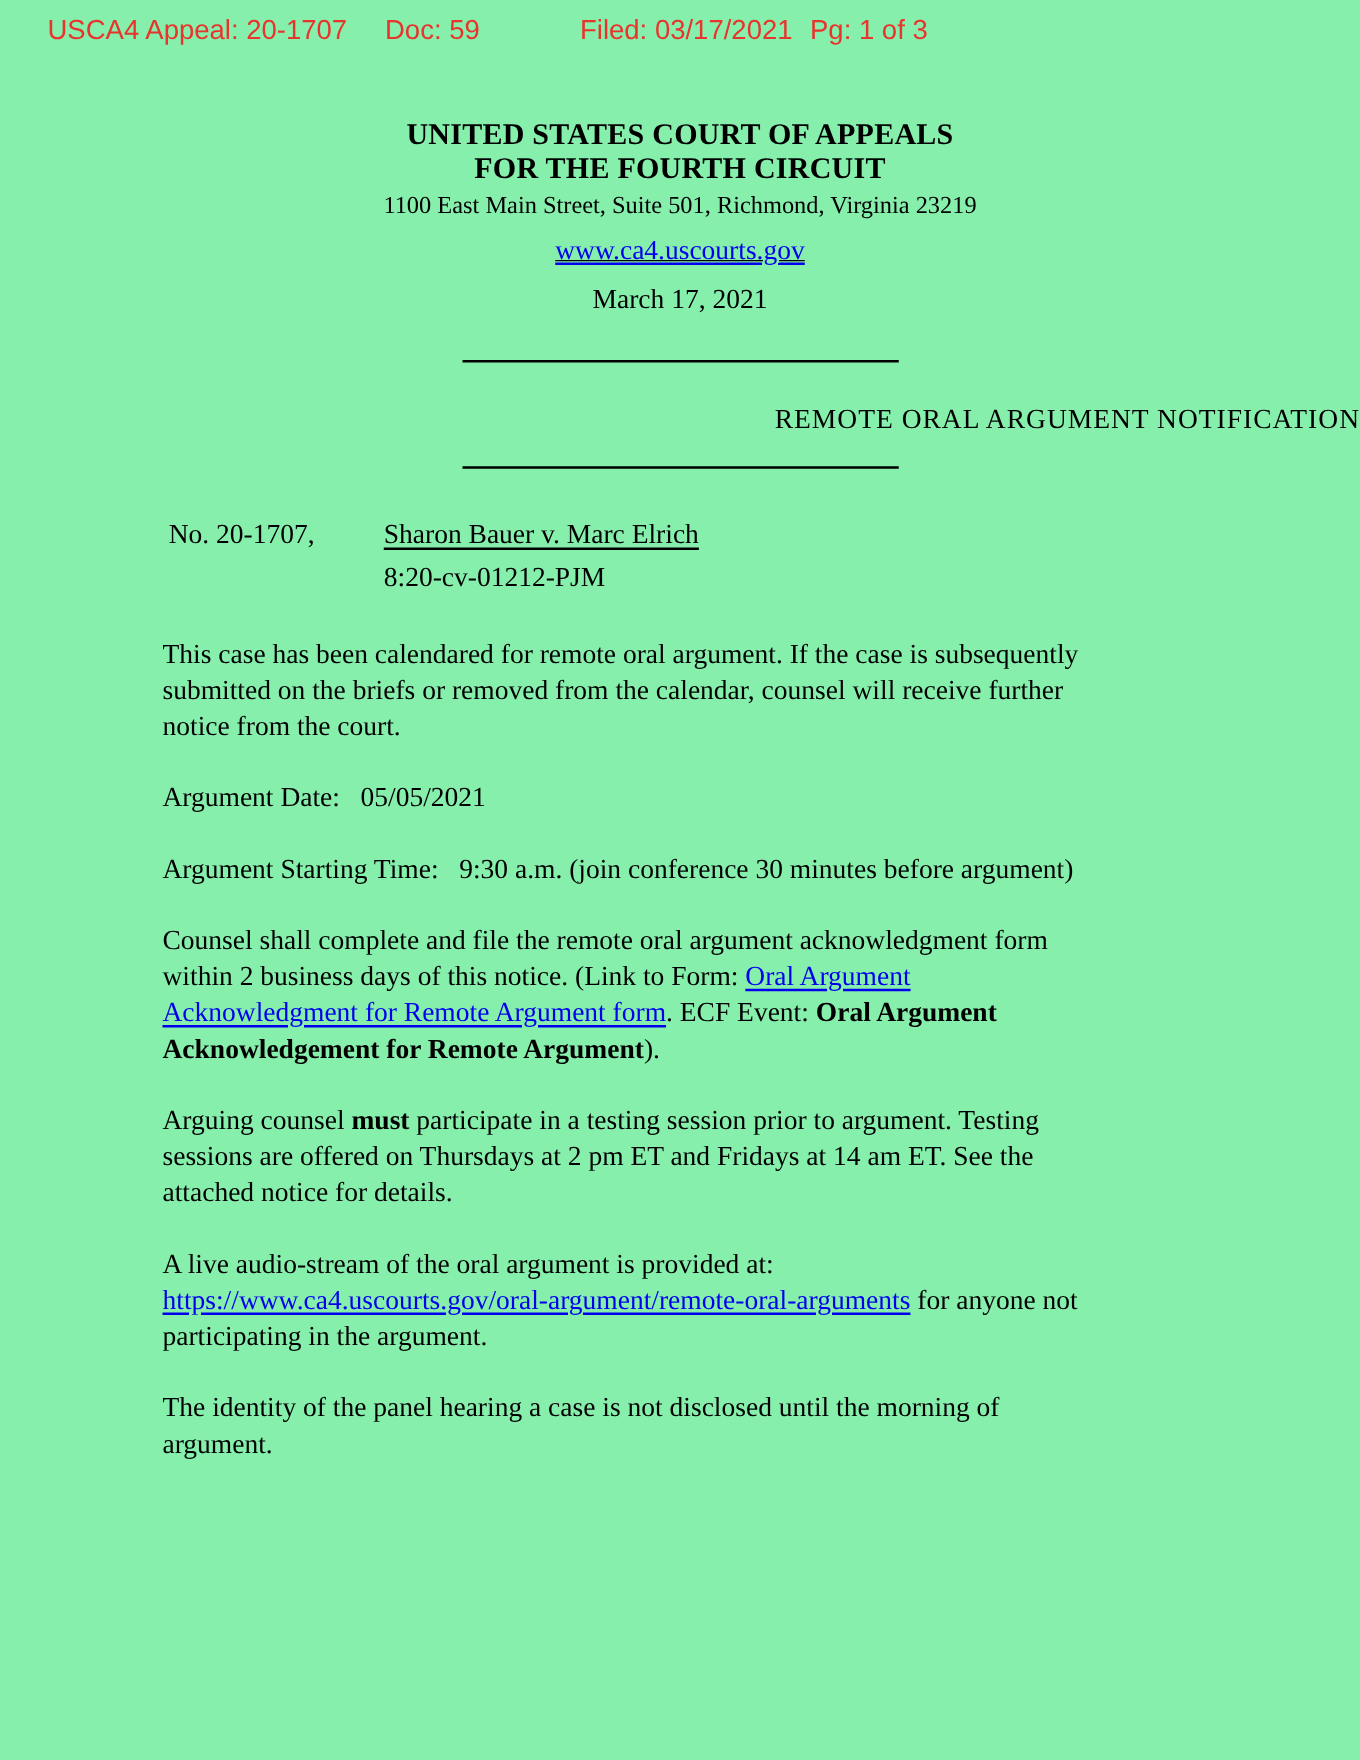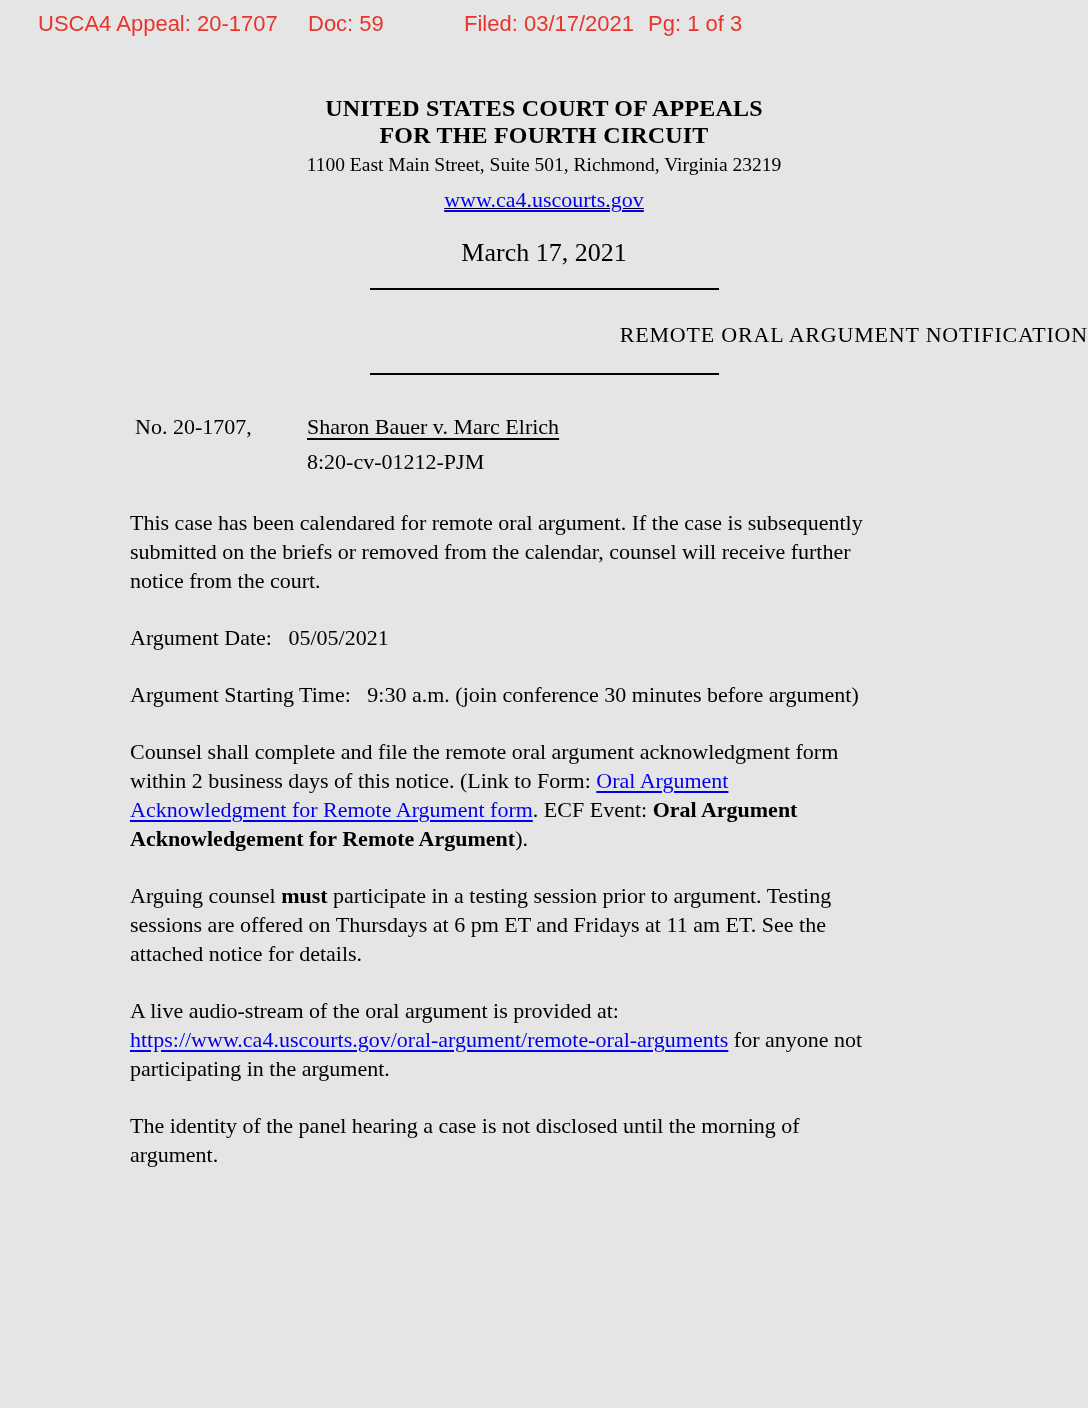--- a/index.html
+++ b/index.html
@@ -5,21 +5,21 @@
   :root{
     --stamp-red:#e8342c;
     --link-blue:#0000ee;
     --ink:#000000;
   }
   html,body{margin:0;padding:0;background:#ffffff;}
   .page{
     position:relative;
     width:1088px;
     height:1408px;
-    background:#e5e5e5;
+    background:#86efac;
     color:var(--ink);
     font-family:"Liberation Serif", serif;
     overflow:hidden;
   }
   
   .stamp{
     position:absolute;
     top:11px;left:0;width:100%;height:30px;
     font-family:"Liberation Sans", sans-serif;
     font-size:22px;
@@ -51,23 +51,23 @@
   .website-wrap{margin-top:11px;text-decoration:underline;}
   a.lnk{
     color:var(--link-blue);
     text-decoration:underline;
     text-underline-offset:3px;
     cursor:pointer;
   }
   .website{font-size:22px;}
   .date{
     position:absolute;
-    top:238px;left:0;width:100%;
+    top:226px;left:0;width:100%;
     text-align:center;
-    font-size:26px;
+    font-size:22px;
   }
   .rule{
     position:absolute;
     left:370px;width:349px;height:0;
     border-top:2px solid #000;
   }
   .rule-1{top:288px;}
   .rule-2{top:373px;}
   .notice-title{
     position:absolute;
@@ -145,21 +145,21 @@
       <p><span>This case has been calendared for remote oral argument. If the case is subsequently
 submitted on the briefs or removed from the calendar, counsel will receive further
 notice from the court.</span></p>
       <p><span>Argument Date:   05/05/2021</span></p>
       <p><span>Argument Starting Time:   9:30 a.m. (join conference 30 minutes before argument)</span></p>
       <p><span>Counsel shall complete and file the remote oral argument acknowledgment form
 within 2 business days of this notice. (Link to Form: </span><a href="#" class="lnk">Oral Argument
 Acknowledgment for Remote Argument form</a><span>. ECF Event: </span><span class="b">Oral Argument
 Acknowledgement for Remote Argument</span><span>).</span></p>
       <p><span>Arguing counsel </span><span class="b">must</span><span> participate in a testing session prior to argument. Testing
-sessions are offered on Thursdays at 6 pm ET and Fridays at 11 am ET. See the
+sessions are offered on Thursdays at 2 pm ET and Fridays at 14 am ET. See the
 attached notice for details.</span></p>
       <p><span>A live audio-stream of the oral argument is provided at:
 </span><a href="#" class="lnk">https://www.ca4.uscourts.gov/oral-argument/remote-oral-arguments</a><span> for anyone not
 participating in the argument.</span></p>
       <p><span>The identity of the panel hearing a case is not disclosed until the morning of
 argument.</span></p>
     </div>
 
 </div>
 

